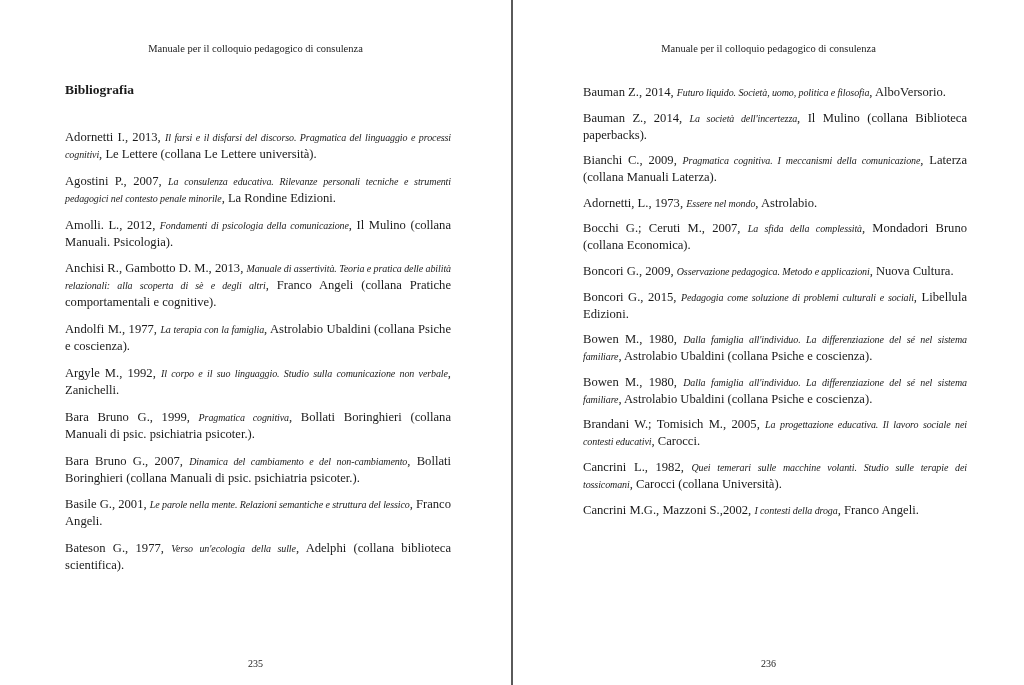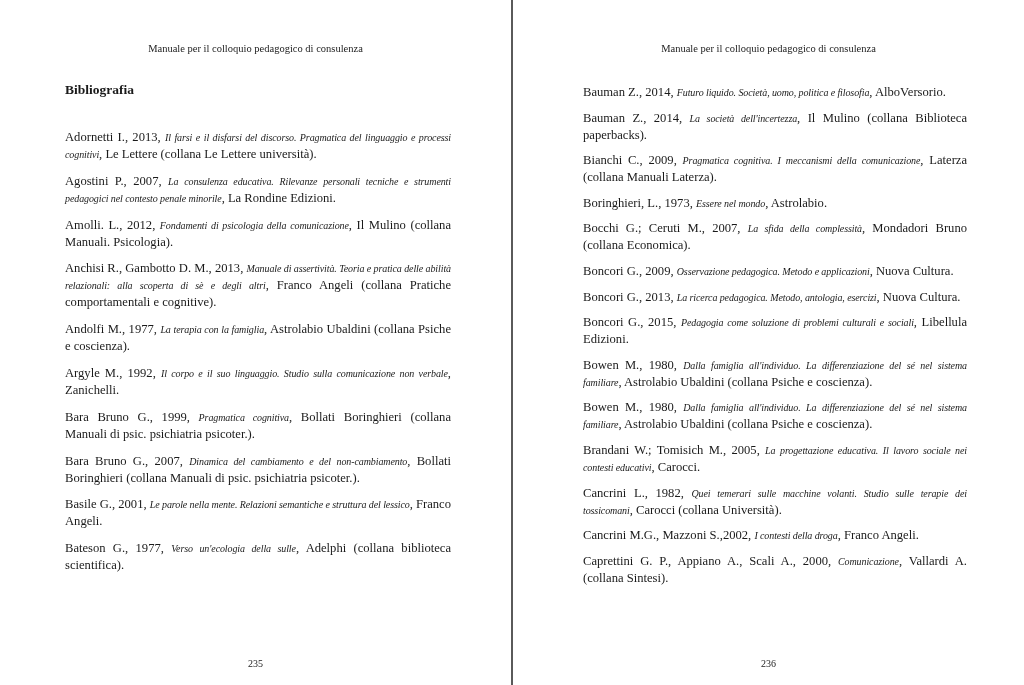--- a/index.html
+++ b/index.html
@@ -117,28 +117,26 @@
   </div>
 
   <div class="divider"></div>
 
   <div class="page right">
     <div class="running-head">Manuale per il colloquio pedagogico di consulenza</div>
     <ul class="entries">
         <li class="entry"><span>Bauman Z., 2014, </span><i>Futuro liquido. Società, uomo, politica e filosofia</i><span>, AlboVersorio.</span></li>
         <li class="entry"><span>Bauman Z., 2014, </span><i>La società dell'incertezza</i><span>, Il Mulino (collana Biblioteca paperbacks).</span></li>
         <li class="entry"><span>Bianchi C., 2009, </span><i>Pragmatica cognitiva. I meccanismi della comunicazione</i><span>, Laterza (collana Manuali Laterza).</span></li>
-        <li class="entry"><span>Boringhieri, L., 1973, </span><i>Essere nel mondo</i><span>, Astrolabio.</span></li>
+        <li class="entry"><span>Adornetti, L., 1973, </span><i>Essere nel mondo</i><span>, Astrolabio.</span></li>
         <li class="entry"><span>Bocchi G.; Ceruti M., 2007, </span><i>La sfida della complessità</i><span>, Mondadori Bruno (collana Economica).</span></li>
         <li class="entry"><span>Boncori G., 2009, </span><i>Osservazione pedagogica. Metodo e applicazioni</i><span>, Nuova Cultura.</span></li>
-        <li class="entry"><span>Boncori G., 2013, </span><i>La ricerca pedagogica. Metodo, antologia, esercizi</i><span>, Nuova Cultura.</span></li>
         <li class="entry"><span>Boncori G., 2015, </span><i>Pedagogia come soluzione di problemi culturali e sociali</i><span>, Libellula Edizioni.</span></li>
         <li class="entry"><span>Bowen M., 1980, </span><i>Dalla famiglia all'individuo. La differenziazione del sé nel sistema familiare</i><span>,     Astrolabio Ubaldini (collana Psiche e coscienza).</span></li>
         <li class="entry"><span>Bowen M., 1980, </span><i>Dalla famiglia all'individuo. La differenziazione del sé nel sistema familiare</i><span>, Astrolabio Ubaldini (collana Psiche e coscienza).</span></li>
         <li class="entry"><span>Brandani W.; Tomisich M., 2005, </span><i>La progettazione educativa. Il lavoro sociale nei contesti educativi</i><span>, Carocci.</span></li>
         <li class="entry"><span>Cancrini L., 1982, </span><i>Quei temerari sulle macchine volanti. Studio sulle terapie dei tossicomani</i><span>, Carocci (collana Università).</span></li>
         <li class="entry"><span>Cancrini M.G., Mazzoni S.,2002, </span><i>I contesti della droga</i><span>, Franco Angeli.</span></li>
-        <li class="entry"><span>Caprettini G. P., Appiano A., Scali A., 2000, </span><i>Comunicazione</i><span>, Vallardi A. (collana Sintesi).</span></li>
       </ul>
     <div class="page-number">236</div>
   </div>
 
 </div>
 
 </body></html>

